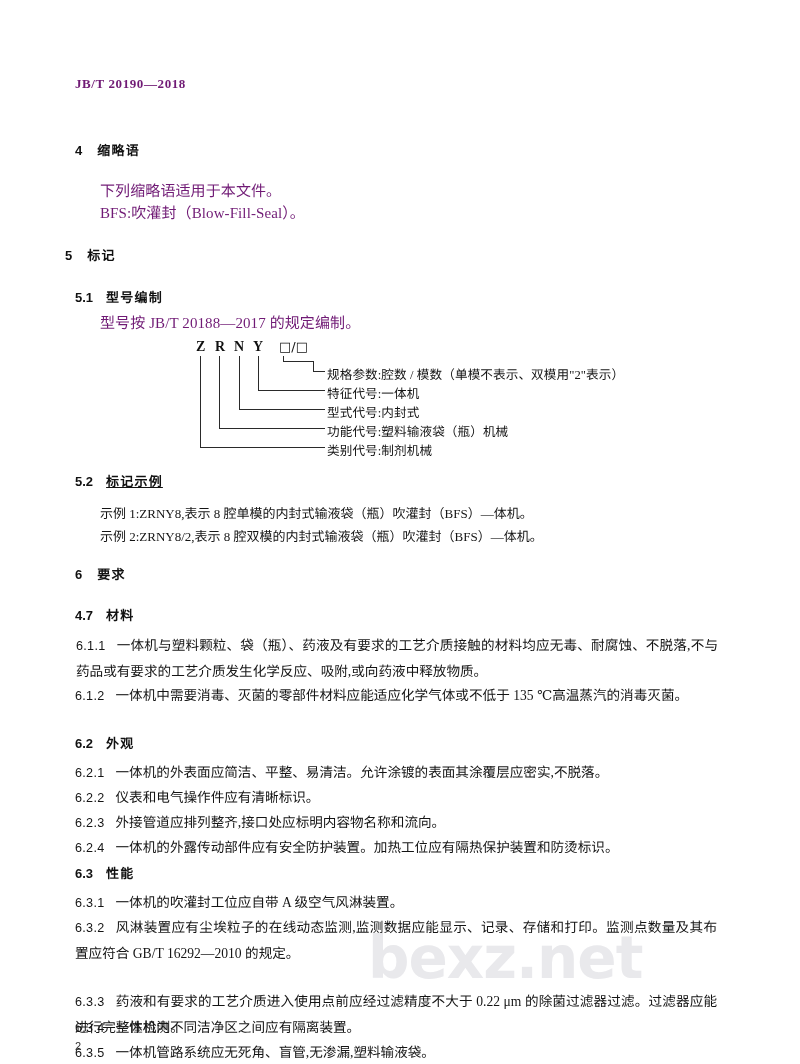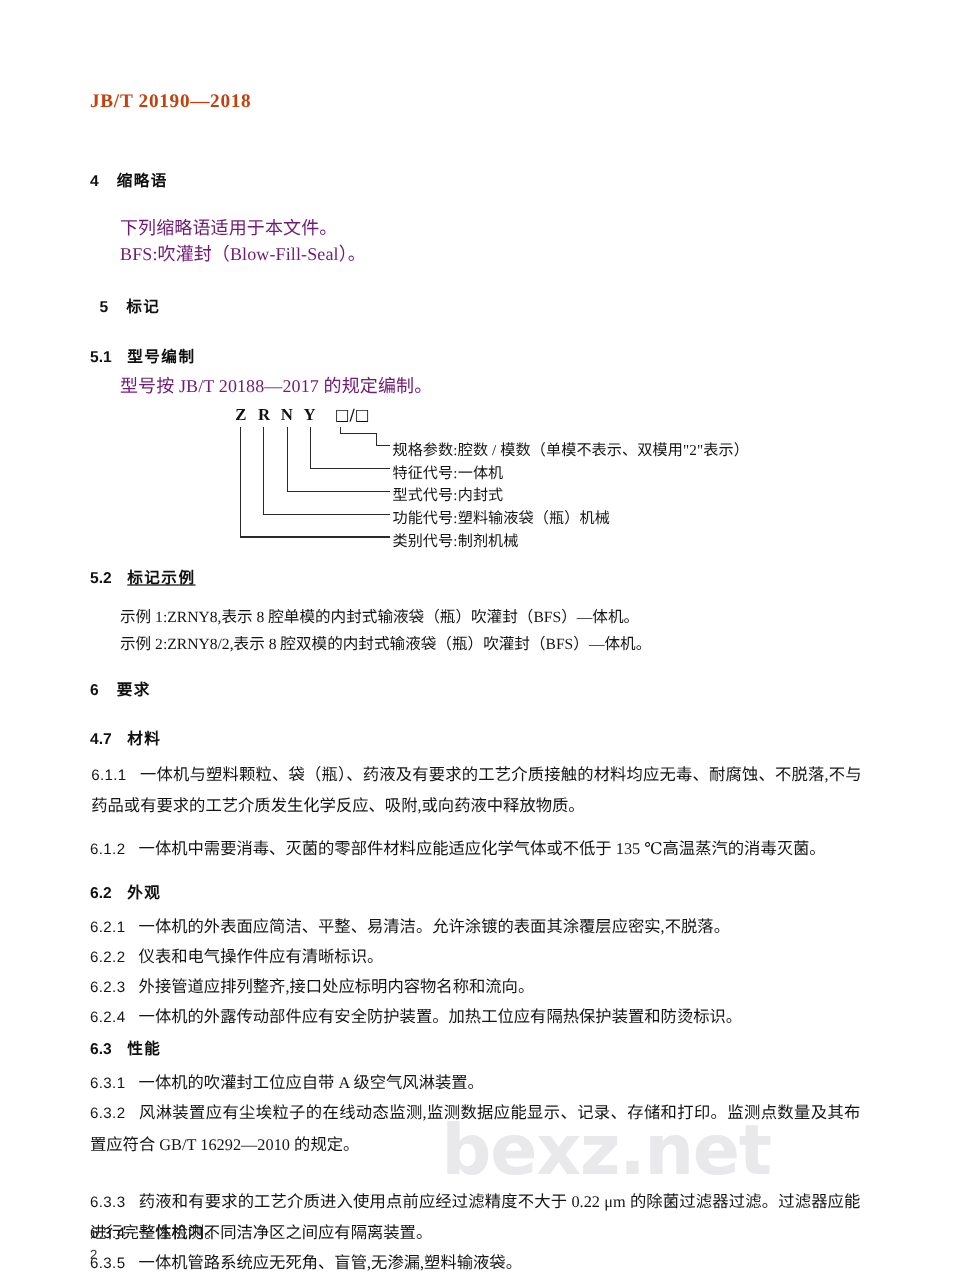--- a/index.html
+++ b/index.html
@@ -42,23 +42,23 @@
     z-index: 2;
   }
 
   
   .doc-header {
     position: absolute;
     left: 75px;
     top: 76px;
     font-family: "Liberation Serif", serif;
     font-weight: bold;
-    font-size: 16px;
+    font-size: 13px;
     letter-spacing: 0.6px;
-    color: #c2410c;
+    color: #701a75;
     white-space: nowrap;
   }
 
   
   .blk { position: absolute; }
 
   .h-clause {
     font-family: "DejaVu Sans", "Liberation Sans", sans-serif;
     font-weight: bold;
     font-size: 13px;
@@ -166,21 +166,21 @@
 
     <div class="doc-header">JB/T 20190—2018</div>
 
     <div class="blk h-clause" style="left:75px; top:140px;">
       <span class="num">4</span><span class="t1">缩略语</span>
     </div>
 
     <div class="blk para" style="left:100px; top:179px; width:615px;">下列缩略语适用于本文件。</div>
     <div class="blk para" style="left:100px; top:201px; width:615px;">BFS:吹灌封（Blow-Fill-Seal）。</div>
 
-    <div class="blk h-clause" style="left:83px; top:245px;">
+    <div class="blk h-clause" style="left:65px; top:245px;">
       <span class="num">5</span><span class="t1">标记</span>
     </div>
 
     <div class="blk h-clause" style="left:75px; top:287px;">
       <span class="num">5.1</span><span class="t2">型号编制</span>
     </div>
 
     <div class="blk para" style="left:100px; top:311px; width:615px;">型号按 JB/T 20188—2017 的规定编制。</div>
 
     <div class="code-letters">
@@ -218,21 +218,21 @@
     </div>
 
     <div class="blk h-clause" style="left:75px; top:605px;">
       <span class="num">4.7</span><span class="t2">材料</span>
     </div>
 
     <div class="blk numpara" style="left:76px; top:633px; width:642px;">
       <span class="ref">6.1.1</span><span class="gap"></span><span>一体机与塑料颗粒、袋（瓶）、药液及有要求的工艺介质接触的材料均应无毒、耐腐蚀、不脱落,不与药品或有要求的工艺介质发生化学反应、吸附,或向药液中释放物质。</span>
     </div>
 
-    <div class="blk numpara" style="left:75px; top:683px; width:642px;margin-top:12px;">
+    <div class="blk numpara" style="left:75px; top:683px; width:642px;">
       <span class="ref">6.1.2</span><span class="gap"></span><span>一体机中需要消毒、灭菌的零部件材料应能适应化学气体或不低于 135 ℃高温蒸汽的消毒灭菌。</span>
     </div>
 
     <div class="blk h-clause" style="left:75px; top:733px;">
       <span class="num">6.2</span><span class="t2">外观</span>
     </div>
 
     <div class="blk numpara" style="left:75px; top:760px; width:642px;">
       <span class="ref">6.2.1</span><span class="gap"></span><span>一体机的外表面应简洁、平整、易清洁。允许涂镀的表面其涂覆层应密实,不脱落。</span>
     </div>

